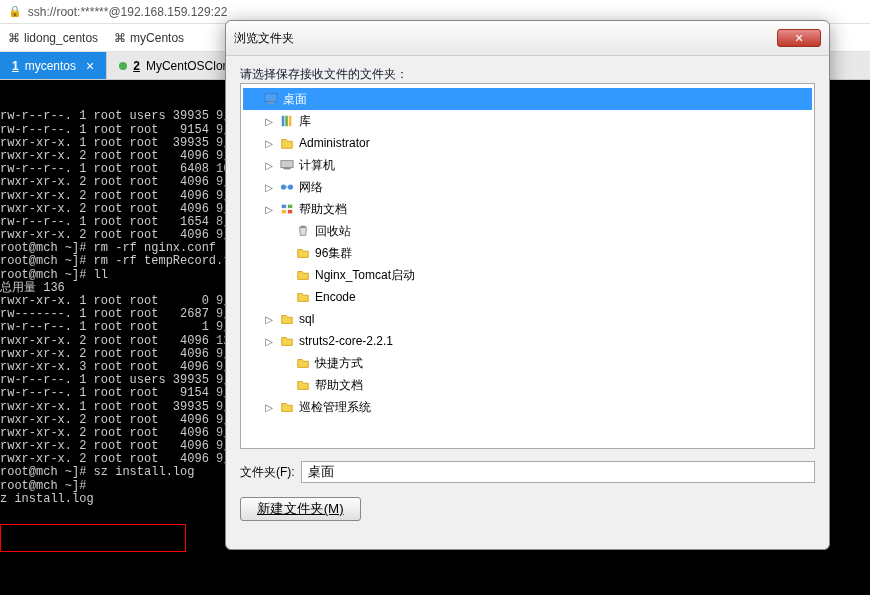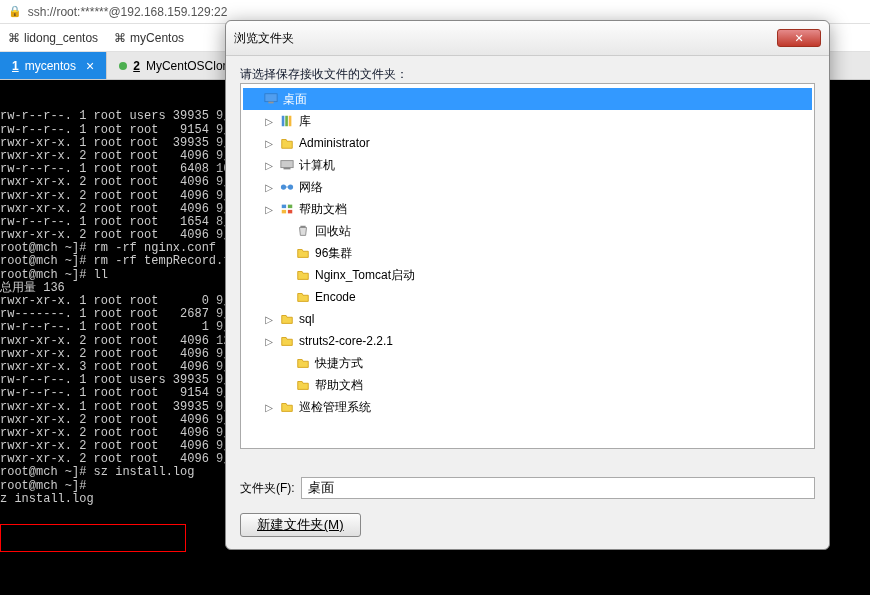--- a/index.html
+++ b/index.html
@@ -29,21 +29,21 @@
     .dialog-text { color: #0f172a; }
     .tree-box { background: #fff; border: 1px solid #aaa; height: 366px; overflow: auto; padding: 4px 2px; }
     .tree { list-style: none; }
     .tree li { display: flex; align-items: center; height: 22px; padding-left: 0; gap: 4px; }
     .tree li.selected { background: #3399ff; color: #fff; }
     .tree li.selected .folder-icon { filter: brightness(1.1); }
     .tree .expand { width: 12px; display: inline-flex; justify-content: center; color: #666; font-size: 10px; cursor: pointer; }
     .folder-icon { width: 16px; height: 14px; display: inline-block; }
     .folder-icon svg { width: 100%; height: 100%; }
     
-    .field-row { display: flex; align-items: center; margin-top: 28px; gap: 6px; }
+    .field-row { display: flex; align-items: center; margin-top: 12px; gap: 6px; }
     .field-row input { flex: 1; height: 22px; border: 1px solid #aaa; padding: 0 6px; background: #fff; }
     .button-row { display: flex; justify-content: space-between; margin-top: 14px; text-decoration: underline; }
     .btn { height: 24px; padding: 0 16px; background: linear-gradient(#fdfdfd, #e0e0e0); border: 1px solid #888; border-radius: 3px; cursor: pointer; min-width: 70px; }
     .btn.default { border: 1px solid #3399ff; box-shadow: 0 0 2px #3399ff; }
     .right-btns { display: flex; gap: 10px; }
   </style>
 </head>
 <body>
 
 <div class="address-bar">

